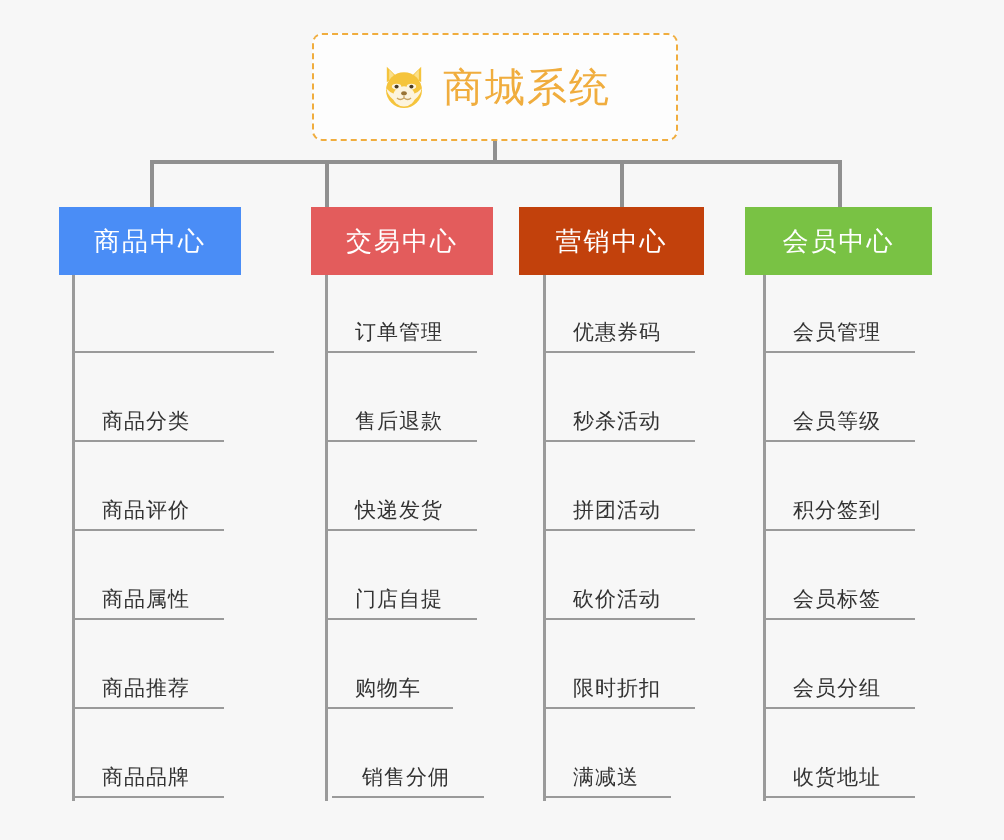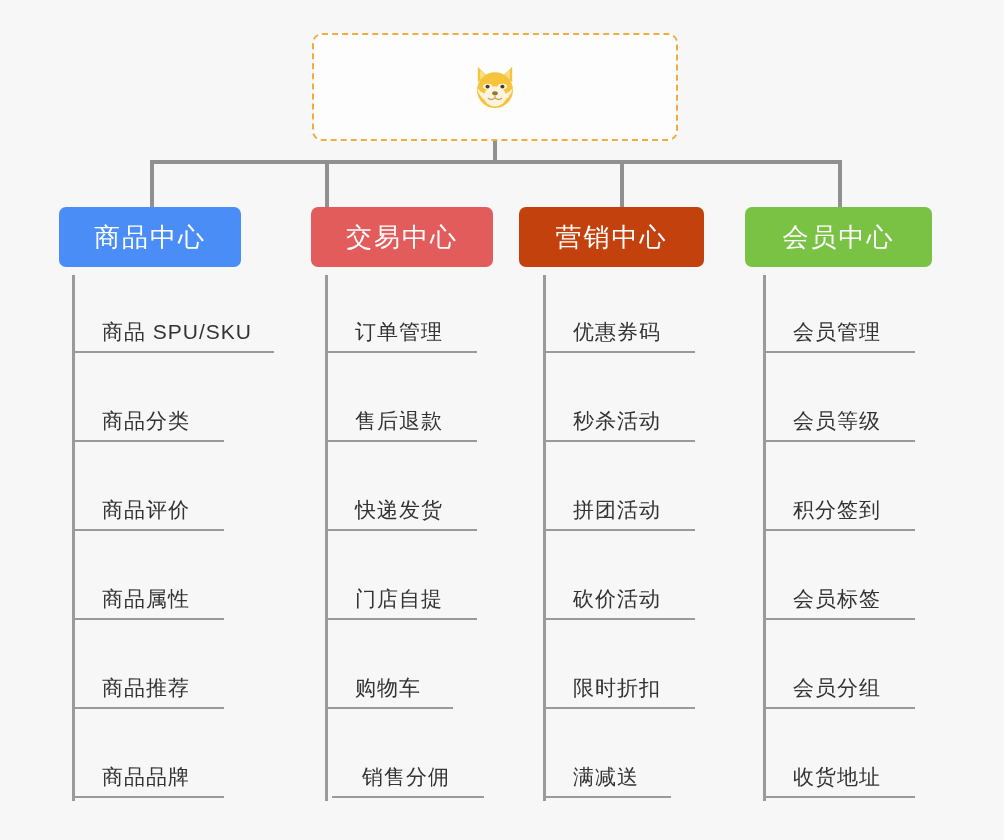--- a/index.html
+++ b/index.html
@@ -60,22 +60,22 @@
   .stem-root { left: 493px; top: 141px; height: 21px; }
   
   .bus { left: 150px; top: 160px; width: 692px; }
   
   .drop { top: 160px; height: 47px; }
 
   
   .cat-box {
     position: absolute;
     top: 207px;
-    height: 60px;
-    border-radius: 7px;
+    height: 68px;
+    border-radius: 0;
     display: flex;
     align-items: center;
     justify-content: center;
   }
   .cat-label {
     font-size: 26px;
     color: #ffffff;
     letter-spacing: 2px;
     white-space: nowrap;
   }
@@ -126,33 +126,33 @@
       <ellipse cx="32" cy="44" rx="14" ry="13" fill="#fdf4de"></ellipse>
       <ellipse cx="22.5" cy="31.5" rx="6" ry="3.6" fill="#fdf4de"></ellipse>
       <ellipse cx="41.5" cy="31.5" rx="6" ry="3.6" fill="#fdf4de"></ellipse>
       <ellipse cx="22.5" cy="31.5" rx="2.6" ry="2.4" fill="#4a3a22"></ellipse>
       <ellipse cx="41.5" cy="31.5" rx="2.6" ry="2.4" fill="#4a3a22"></ellipse>
       <ellipse cx="32" cy="40" rx="3.6" ry="2.6" fill="#9a7436"></ellipse>
       <path d="M32 43 L32 46" stroke="#c9a463" stroke-width="1.6" fill="none"></path>
       <path d="M32 46 q-5 4 -9 0" stroke="#c9a463" stroke-width="1.6" fill="none"></path>
       <path d="M32 46 q5 4 9 0" stroke="#c9a463" stroke-width="1.6" fill="none"></path>
     </svg>
+    <div class="root-title">商城系统</div>
   </div>
 
   <div class="conn conn-v stem-root"></div>
   <div class="conn conn-h bus"></div>
 
   <div id="columns-layer">
       <div class="conn conn-v drop" style="left: 150px;"></div>
       <div class="cat-box" style="left: 59px; width: 182px; background: rgb(74, 141, 246);">
         <div class="cat-label">商品中心</div>
       </div>
       <div class="spine" style="left: 72px; height: 526px;"></div>
       <div class="leaf" style="left: 72px; top: 305px; width: 202px;">
-        <span class="leaf-label">商品 SPU/SKU</span>
         <span class="leaf-rule" style="width: 202px;"></span>
       </div>
       <div class="leaf" style="left: 72px; top: 394px; width: 152px;">
         <span class="leaf-label">商品分类</span>
         <span class="leaf-rule" style="width: 152px;"></span>
       </div>
       <div class="leaf" style="left: 72px; top: 483px; width: 152px;">
         <span class="leaf-label">商品评价</span>
         <span class="leaf-rule" style="width: 152px;"></span>
       </div>

